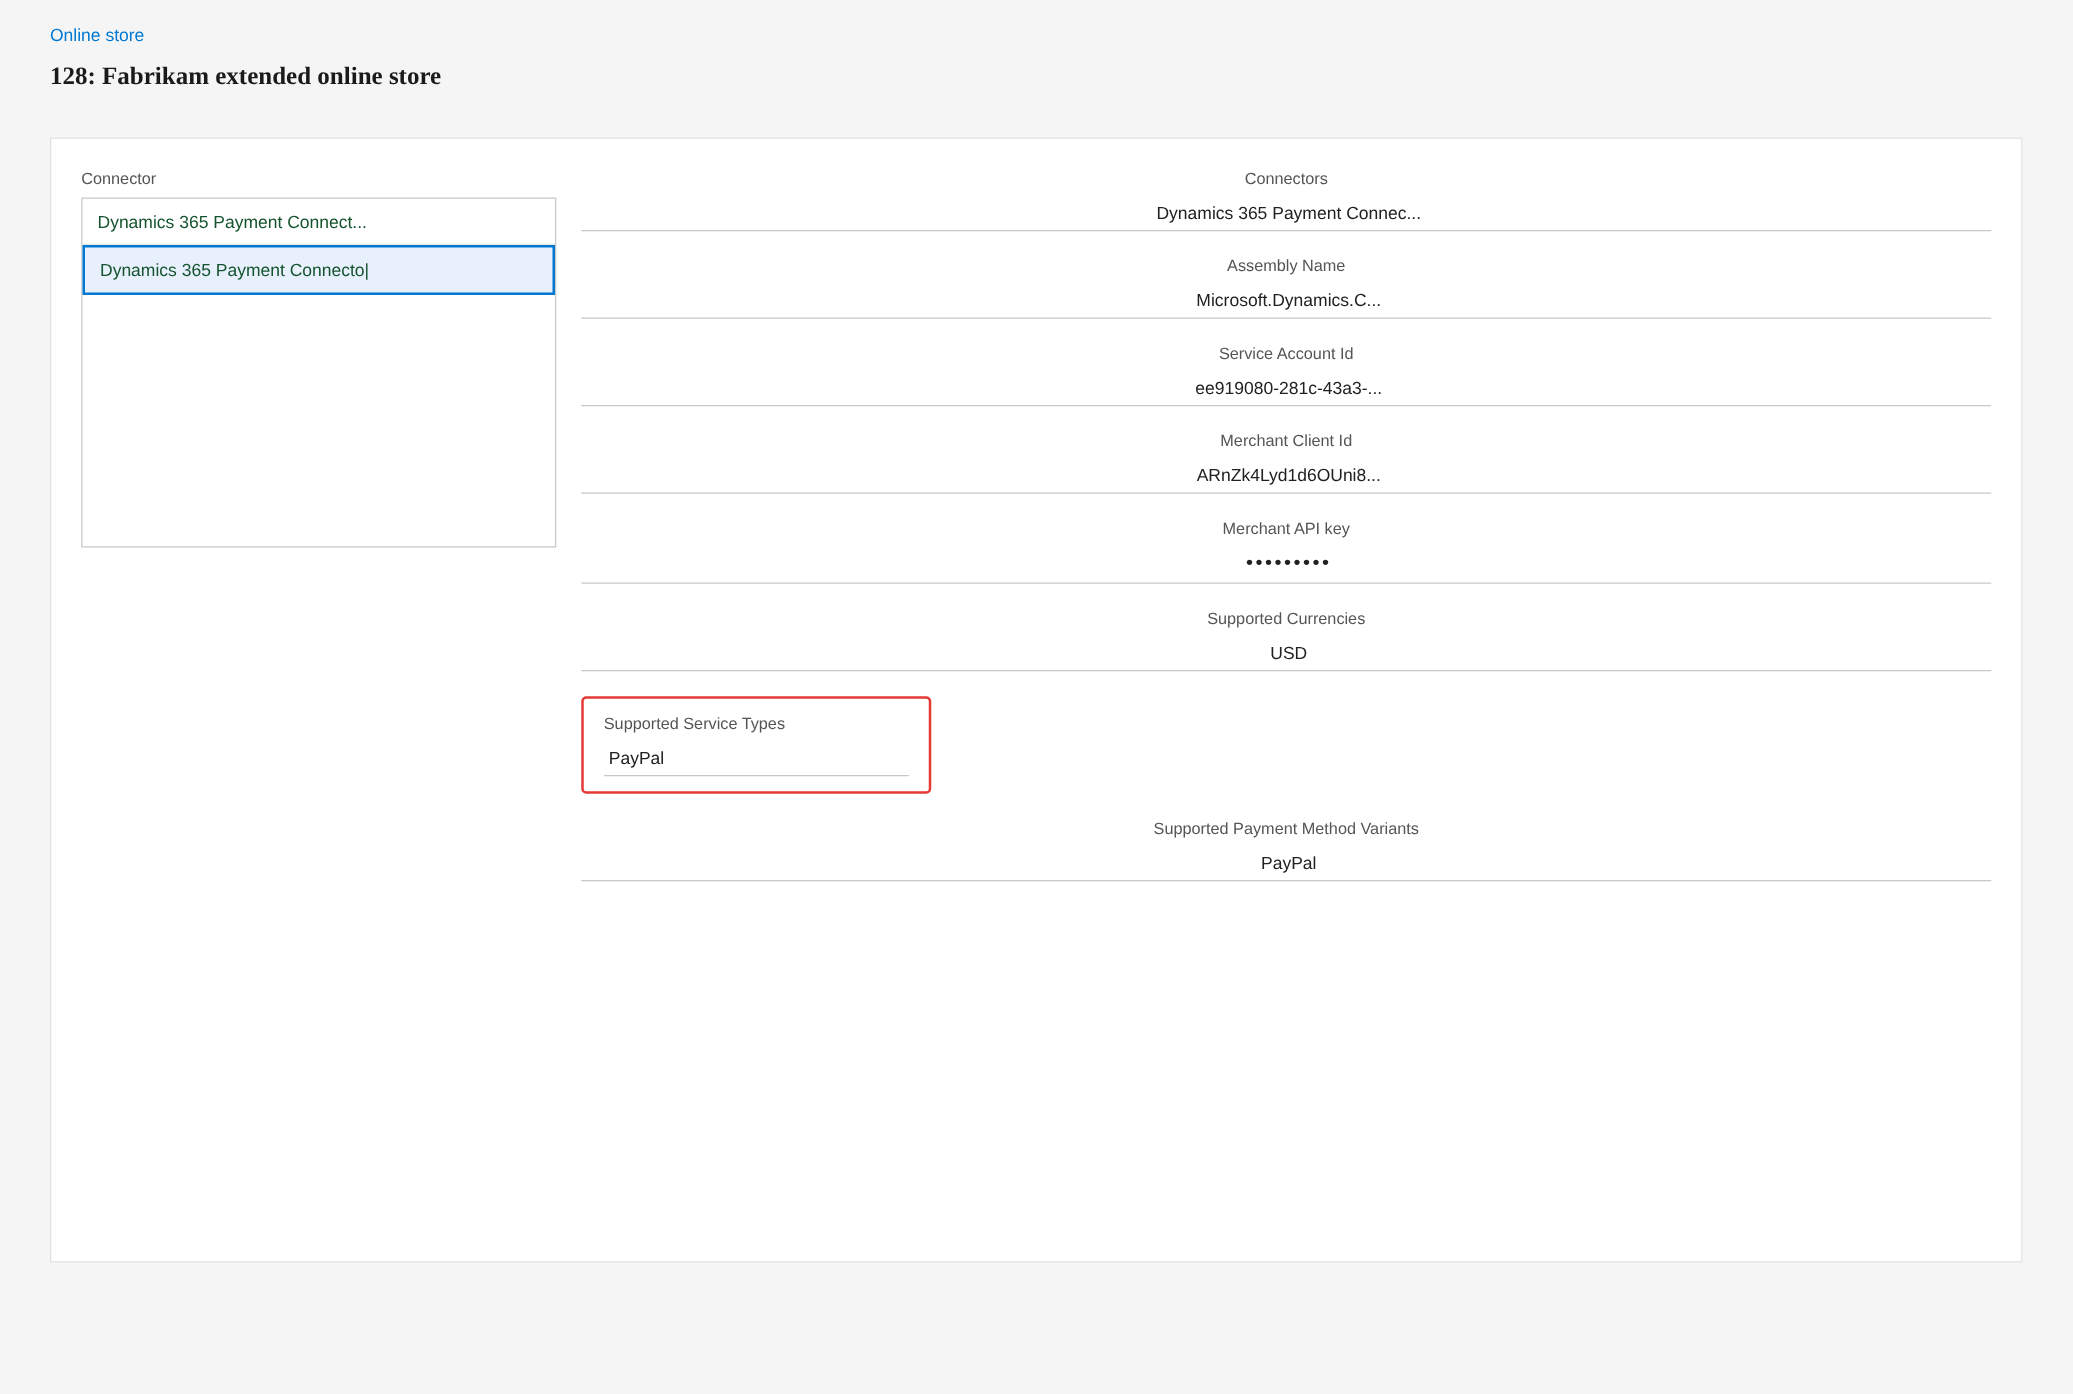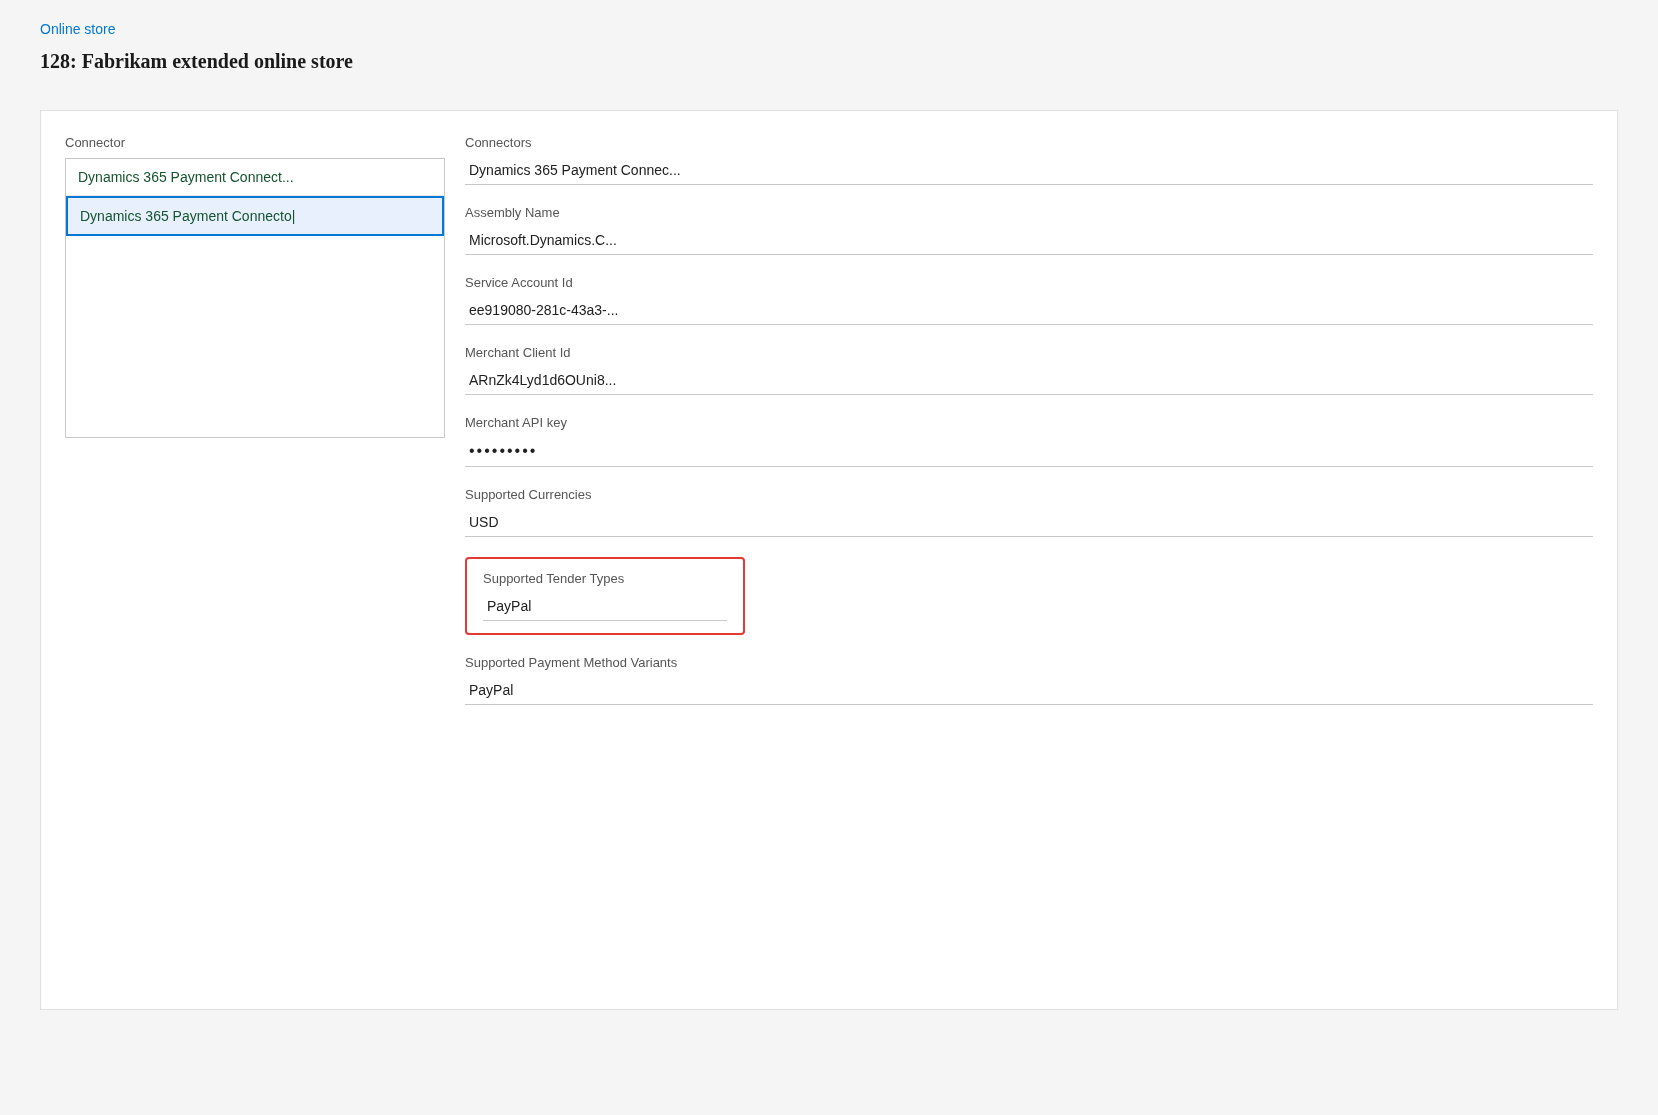--- a/index.html
+++ b/index.html
@@ -85,20 +85,21 @@
       border: 2px solid #0078d4;
     }
 
     
     .right-panel {
       flex: 1;
     }
 
     .field-group {
       margin-bottom: 20px;
+      text-align: center;
     }
 
     .field-label {
       font-size: 13px;
       color: #555555;
       margin-bottom: 6px;
       font-weight: 400;
     }
 
     .field-value {
@@ -167,19 +168,19 @@
           <span class="field-value">ee919080-281c-43a3-...</span>
         </div><div class="field-group">
           <div class="field-label">Merchant Client Id</div>
           <span class="field-value">ARnZk4Lyd1d6OUni8...</span>
         </div><div class="field-group">
           <div class="field-label">Merchant API key</div>
           <span class="field-value password">•••••••••</span>
         </div><div class="field-group">
           <div class="field-label">Supported Currencies</div>
           <span class="field-value">USD</span>
-        </div><div class="highlighted-group"><div class="field-label">Supported Tender Types</div><span class="field-value">PayPal</span></div><div class="field-group">
+        </div><div class="highlighted-group"><div class="field-label">Supported Service Types</div><span class="field-value">PayPal</span></div><div class="field-group">
           <div class="field-label">Supported Payment Method Variants</div>
           <span class="field-value">PayPal</span>
         </div></div>
 
   </div>
 </div>
 
 </body></html>

